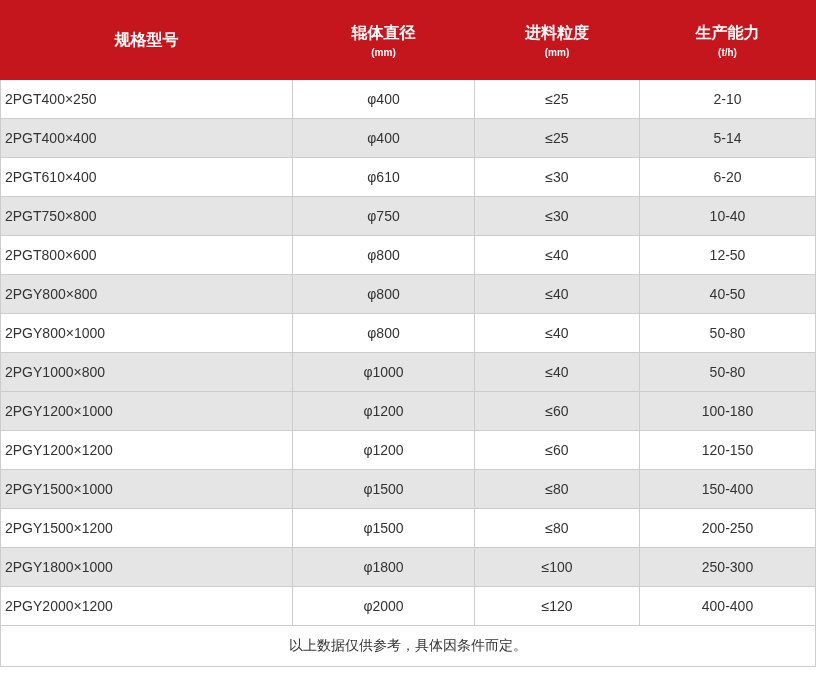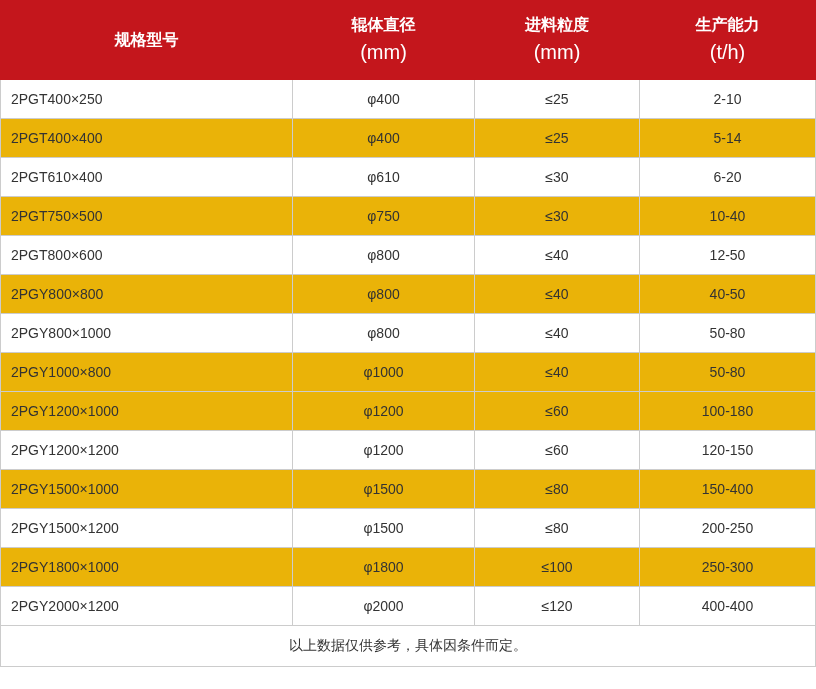--- a/index.html
+++ b/index.html
@@ -31,36 +31,36 @@
     color: #ffffff;
     font-size: 16px;
     font-weight: bold;
     border: 1px solid #c4161c;
     height: 78px;
     line-height: 1.5;
     padding: 0 4px;
   }
   .spec-table thead th .unit {
     display: block;
-    font-size: 20px;
-    font-weight: normal;
+    font-size: 10px;
+    font-weight: bold;
   }
   .spec-table tbody td {
     height: 38px;
     padding: 0 6px;
   }
   .spec-table tbody tr.odd td {
     background: #ffffff;
   }
   .spec-table tbody tr.even td {
-    background: #eab308;
+    background: #e5e5e5;
   }
   .spec-table tbody td.model {
     text-align: left;
-    padding-left: 10px;
+    padding-left: 4px;
   }
   .spec-table tfoot td {
     height: 38px;
     background: #ffffff;
     text-align: center;
     font-size: 14px;
     color: #333333;
   }
   col.c0 { width: 292px; }
   col.c1 { width: 182px; }
@@ -109,21 +109,21 @@
         <td>≤25</td>
         <td>5-14</td>
       </tr>
       <tr class="odd">
         <td class="model">2PGT610×400</td>
         <td>φ610</td>
         <td>≤30</td>
         <td>6-20</td>
       </tr>
       <tr class="even">
-        <td class="model">2PGT750×500</td>
+        <td class="model">2PGT750×800</td>
         <td>φ750</td>
         <td>≤30</td>
         <td>10-40</td>
       </tr>
       <tr class="odd">
         <td class="model">2PGT800×600</td>
         <td>φ800</td>
         <td>≤40</td>
         <td>12-50</td>
       </tr>

